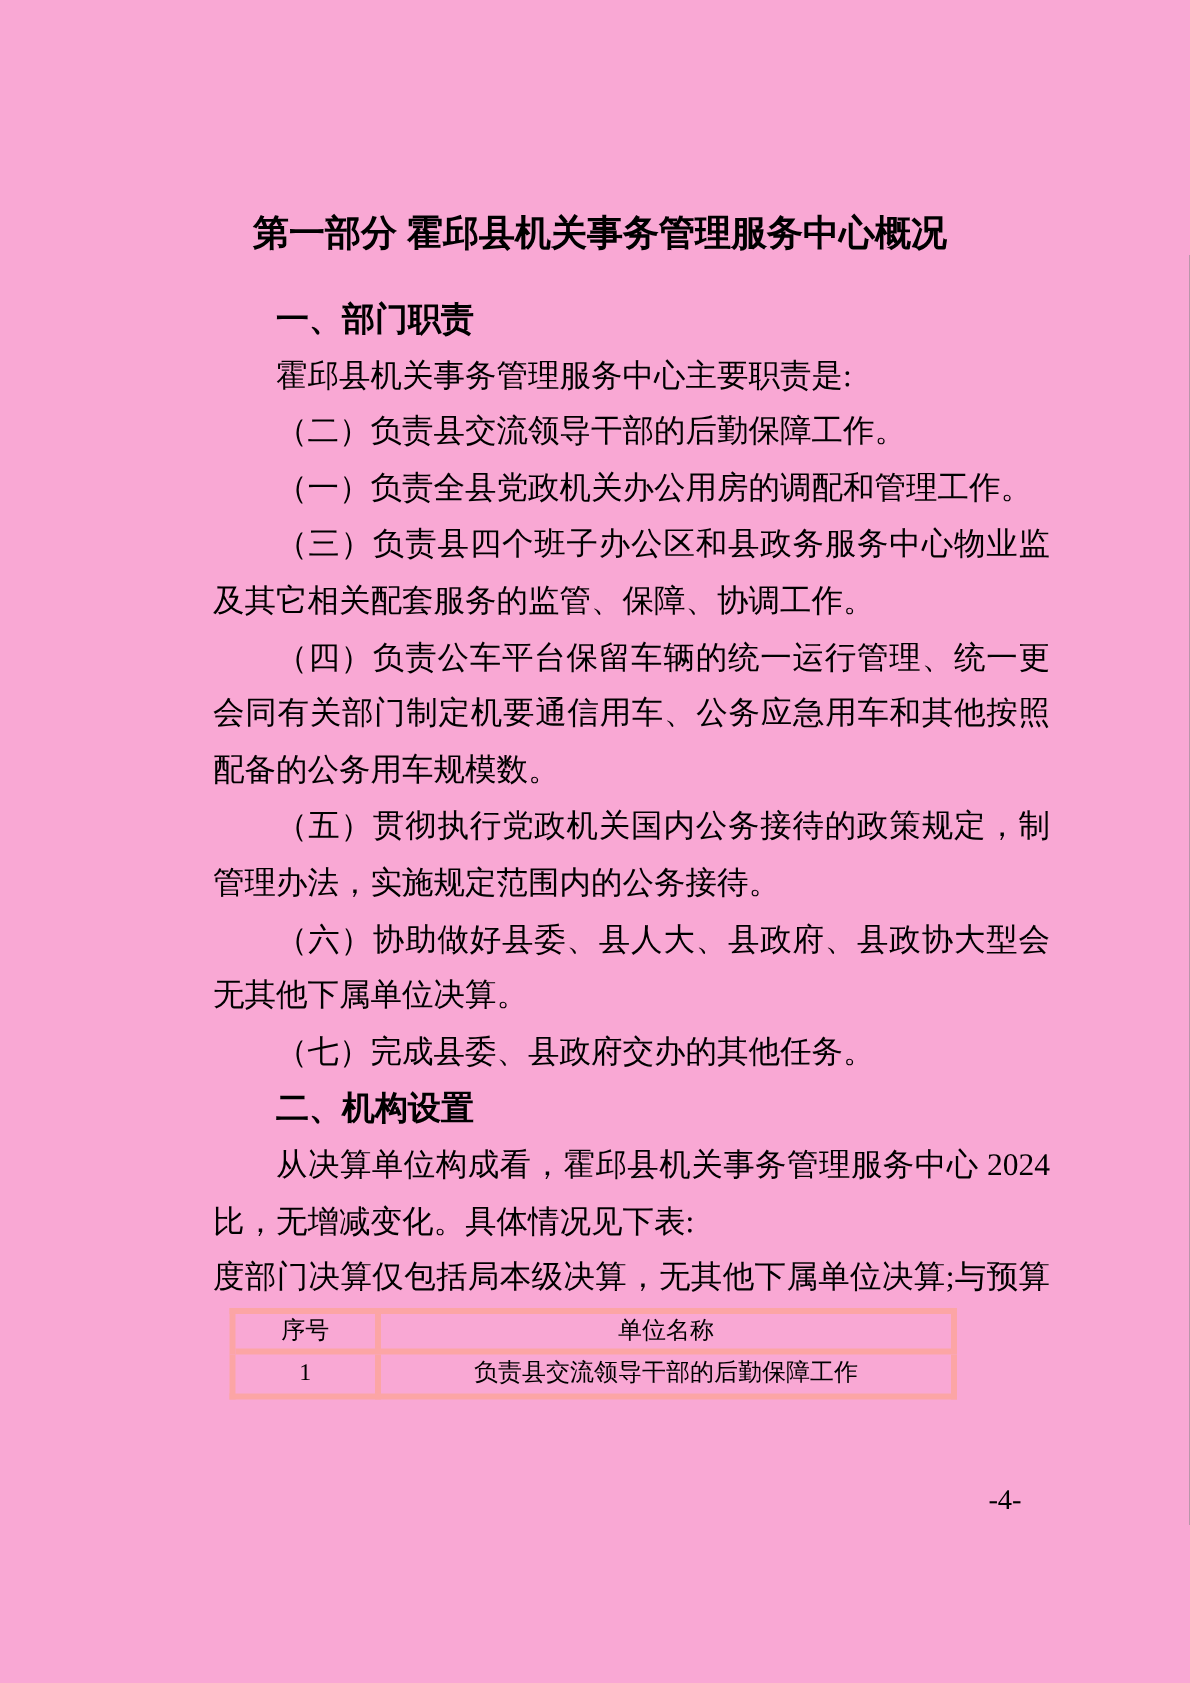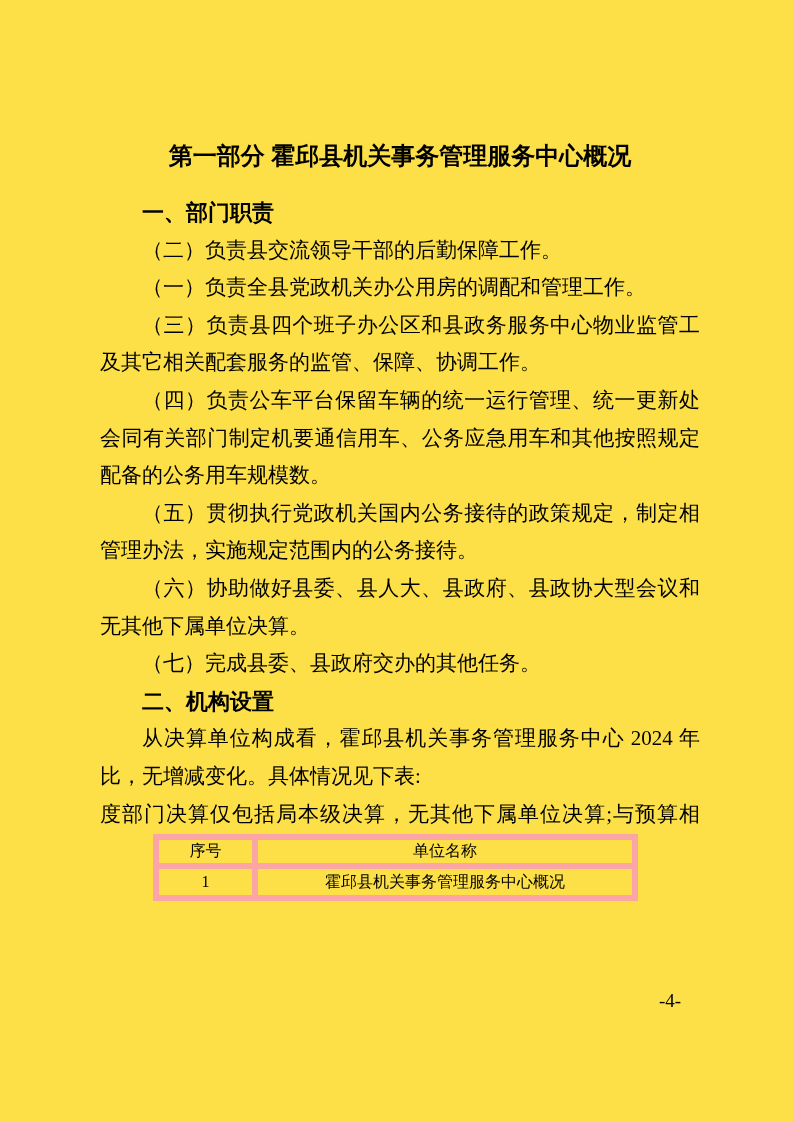--- a/index.html
+++ b/index.html
@@ -1,20 +1,20 @@
 <!DOCTYPE html>
 <html><head>
 <meta charset="utf-8">
 <style>
   html,body { margin:0; padding:0; background:#8a8a8a; }
   .page {
     position:relative;
     width:793px; height:1122px;
     margin:0 auto;
-    background:#fde047;
+    background:#f9a8d4;
     color:#000;
     overflow:hidden;
   }
   .content {
     position:absolute;
     left:100px; top:132px;
     width:600px;
   }
   .doc-title {
     margin:0 0 14px 0;
@@ -23,20 +23,21 @@
     font-family:"Liberation Sans","DejaVu Sans",sans-serif;
     font-weight:bold;
     font-size:24px;
     white-space:nowrap;
   }
   .ln {
     height:37.6px; line-height:37.6px;
     font-family:"Liberation Serif","DejaVu Serif",serif;
     font-size:21px;
     white-space:nowrap;
+    margin-left:42px;
   }
   .ln.h {
     font-family:"Liberation Sans","DejaVu Sans",sans-serif;
     font-weight:bold;
     font-size:22px;
     padding-left:42px;
   }
   .ln.ind { padding-left:42px; }
   .ln.jf {
     white-space:normal;
@@ -48,21 +49,21 @@
     border-collapse:collapse;
     margin-left:53px;
     margin-top:1px;
     width:485px;
     table-layout:fixed;
     border:2px solid #000;
     font-family:"Liberation Serif","DejaVu Serif",serif;
     font-size:16px;
   }
   table.org-table td {
-    border:6px solid #fca5a5;
+    border:4px solid #fca5a5;
     text-align:center;
     vertical-align:middle;
     padding:0;
     overflow:hidden;
   }
   table.org-table .col-num { width:93px; }
   table.org-table tr.head-row td { height:23px; border-bottom:2px solid #000; }
   table.org-table tr.data-row td { height:26px; }
   .page-number {
     position:absolute;
@@ -76,20 +77,21 @@
 </style>
 </head>
 <body>
 
 <div class="page">
   <div class="content">
 
     <h1 class="doc-title">第一部分 霍邱县机关事务管理服务中心概况</h1>
 
     <div class="ln h">一、部门职责</div>
+    <div class="ln ind">霍邱县机关事务管理服务中心主要职责是:</div>
     <div class="ln ind">（二）负责县交流领导干部的后勤保障工作。</div>
     <div class="ln ind">（一）负责全县党政机关办公用房的调配和管理工作。</div>
     <div class="ln ind jf">（三）负责县四个班子办公区和县政务服务中心物业监管工作</div>
     <div class="ln">及其它相关配套服务的监管、保障、协调工作。</div>
     <div class="ln ind jf">（四）负责公车平台保留车辆的统一运行管理、统一更新处置;</div>
     <div class="ln jf">会同有关部门制定机要通信用车、公务应急用车和其他按照规定</div>
     <div class="ln">配备的公务用车规模数。</div>
     <div class="ln ind jf">（五）贯彻执行党政机关国内公务接待的政策规定，制定相关</div>
     <div class="ln">管理办法，实施规定范围内的公务接待。</div>
     <div class="ln ind jf">（六）协助做好县委、县人大、县政府、县政协大型会议和重</div>
@@ -101,21 +103,21 @@
     <div class="ln jf">度部门决算仅包括局本级决算，无其他下属单位决算;与预算相</div>
 
     <table class="org-table">
       <tbody>
           <tr class="head-row">
         <td class="col-num">序号</td>
         <td>单位名称</td>
       </tr>
       <tr class="data-row">
         <td class="col-num">1</td>
-        <td>霍邱县机关事务管理服务中心概况</td>
+        <td>负责县交流领导干部的后勤保障工作</td>
       </tr>
     </tbody>
       </table>
 
   </div>
 
   <div class="page-number">-4-</div>
 </div>
 
 </body></html>

